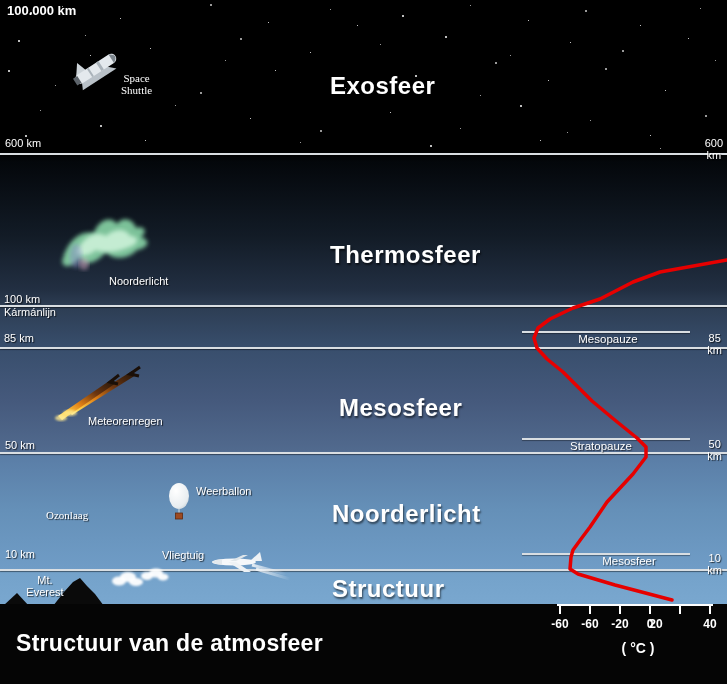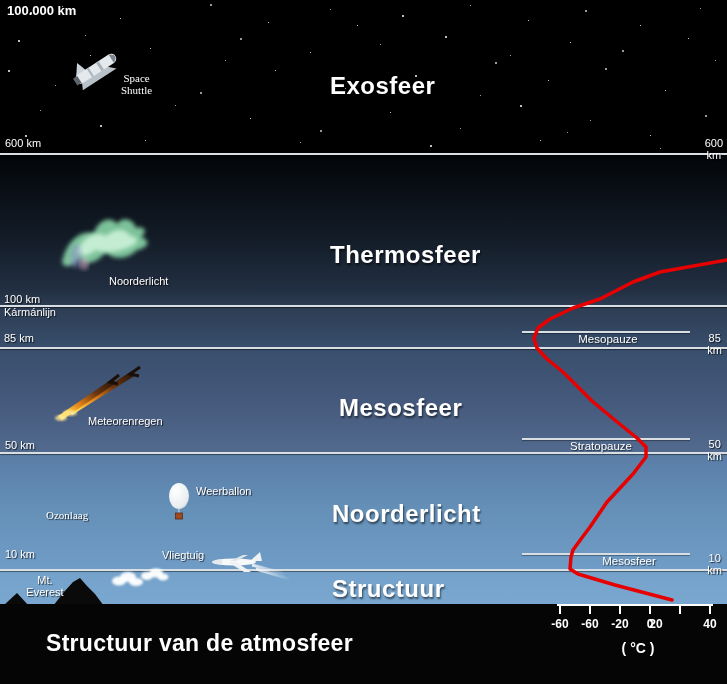--- a/index.html
+++ b/index.html
@@ -27,21 +27,21 @@
   .lbl.right{transform:translateX(-100%);}
   .lbl.center{transform:translateX(-50%);text-align:center;}
   .pause-lbl{position:absolute;color:#fff;font-size:11.5px;
     text-shadow:1px 1px 1px rgba(0,0,0,.6);transform:translateX(-50%);}
   .layer-lbl{position:absolute;color:#fff;font-size:24px;font-weight:bold;
     text-shadow:1px 2px 2px rgba(0,0,0,.55);letter-spacing:.5px;}
   #art{position:absolute;left:0;top:0;pointer-events:none;}
   #bottombar{position:absolute;left:0;top:604px;width:727px;height:80px;
     background:#050505;}
   #title{position:absolute;left:16px;top:26px;color:#fff;
-    font-size:23px;font-weight:bold;letter-spacing:.3px;margin-left:30px;}
+    font-size:23px;font-weight:bold;letter-spacing:.3px;}
   #axis{position:absolute;left:0;top:0;width:727px;height:684px;pointer-events:none;}
   .axis-line{position:absolute;left:557px;top:604px;width:156px;height:2px;background:#fff;}
   .tick{position:absolute;width:2px;height:10px;background:#fff;top:604px;}
   .tick-lbl{position:absolute;top:617px;width:40px;text-align:center;
     color:#fff;font-size:12px;font-weight:bold;}
   #unit{position:absolute;left:606px;top:640px;width:64px;text-align:center;
     color:#fff;font-size:14px;font-weight:bold;}
 </style>
 </head>
 <body>

